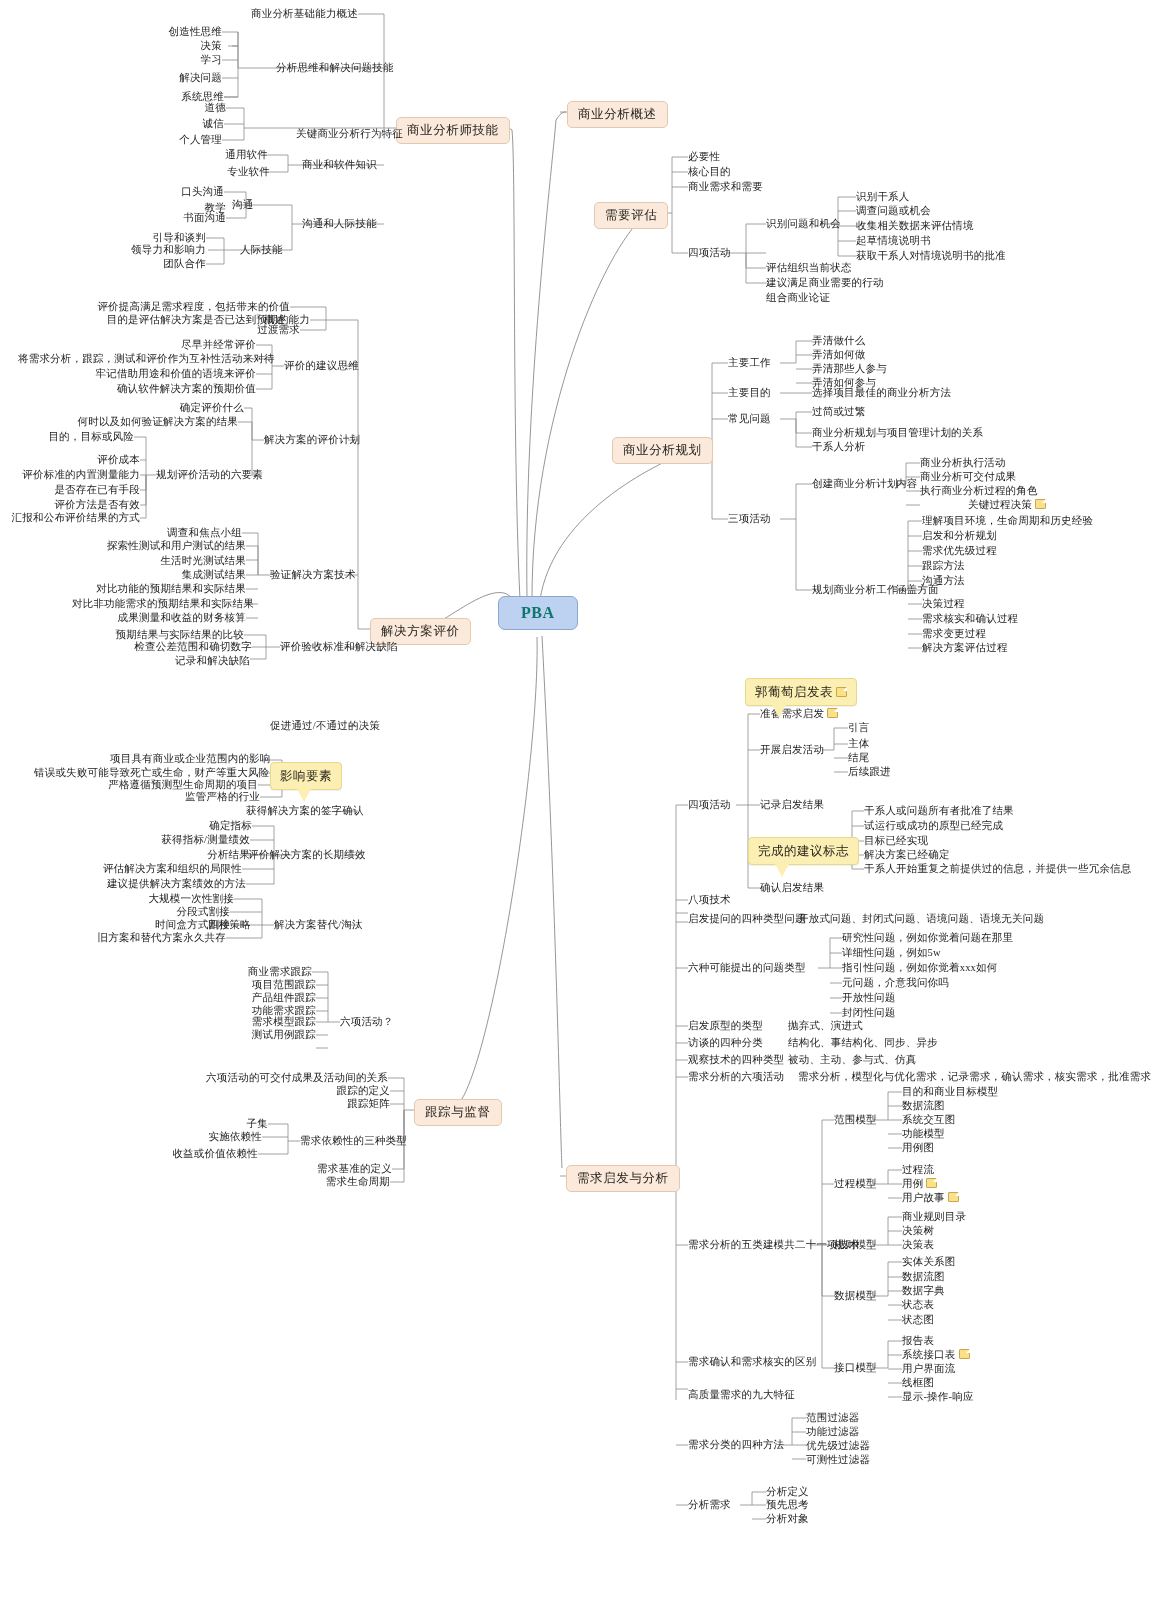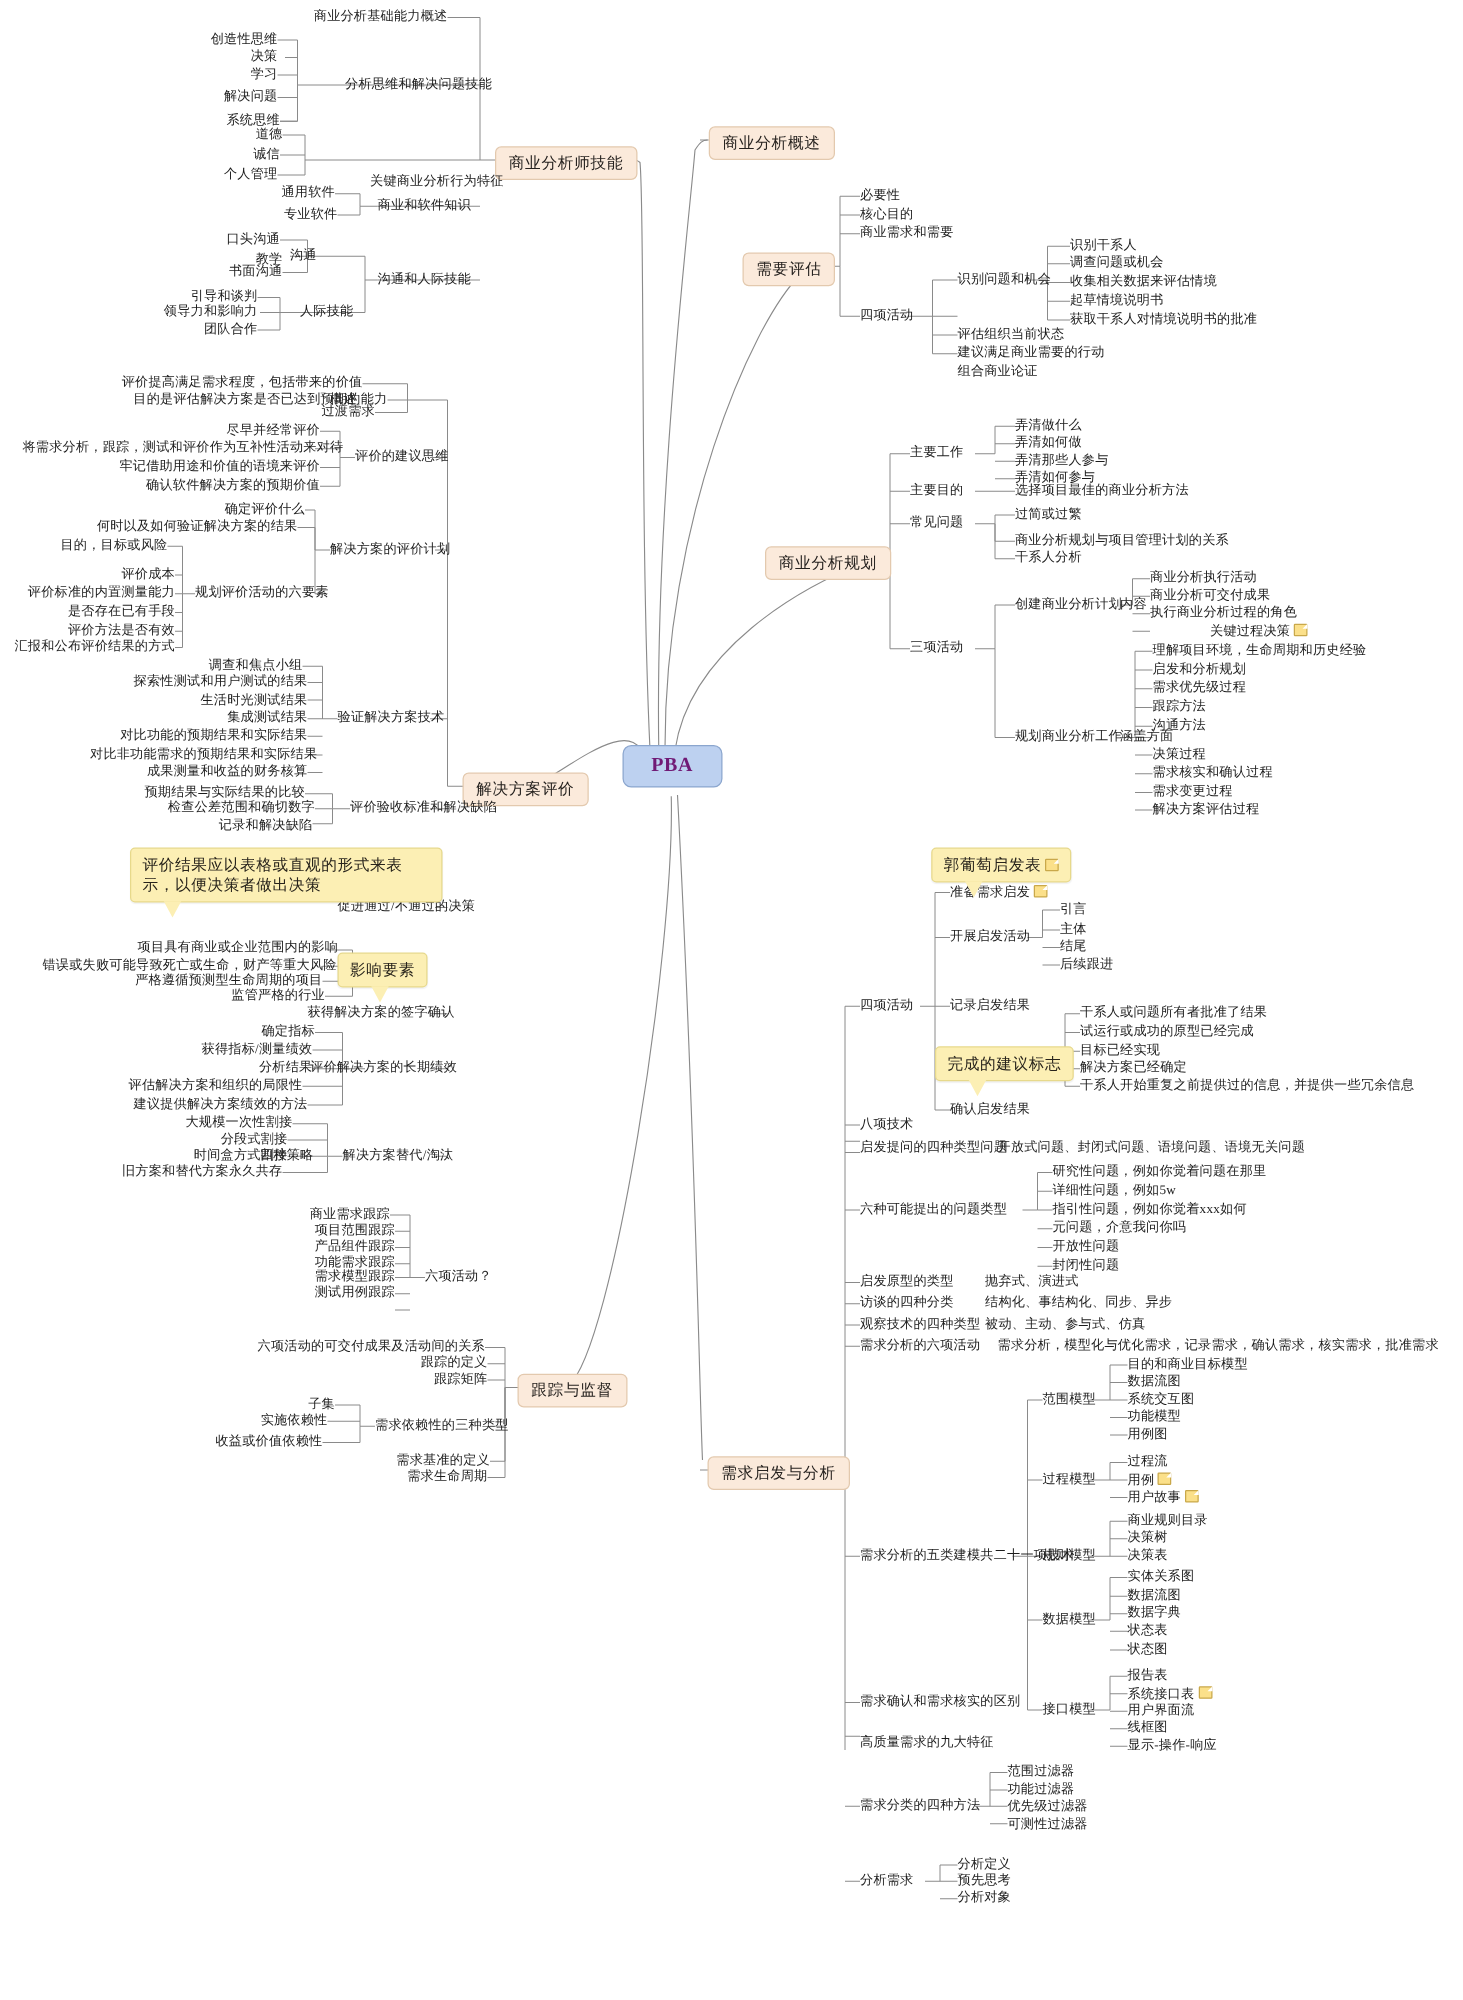--- a/index.html
+++ b/index.html
@@ -30,21 +30,21 @@
   .wrap{white-space:normal;line-height:12.5px;}
 
   
   .root{
     position:absolute;
     background:#bdd1f0;
     border:1px solid #8ba6ce;
     border-radius:7px;
     font-size:16px;
     font-weight:700;
-    color:#701a75;
+    color:#0f766e;
     text-align:center;
     padding:7px 22px;
     letter-spacing:.5px;
     font-family:"Liberation Serif","DejaVu Serif",serif;
   }
 
   
   .topic{
     position:absolute;
     background:#fbeadb;
@@ -353,21 +353,21 @@
   <div class="topic" style="left:566px;top:1165px;">需求启发与分析</div>
 
   <div class="nd r" style="left:178px;top:8px;width:180px;">商业分析基础能力概述</div>
   <div class="nd" style="left:276px;top:62px;">分析思维和解决问题技能</div>
   <div class="nd r" style="left:102px;top:26px;width:120px;">创造性思维</div>
   <div class="nd r" style="left:102px;top:40px;width:120px;">决策</div>
   <div class="nd r" style="left:102px;top:54px;width:120px;">学习</div>
   <div class="nd r" style="left:102px;top:72px;width:120px;">解决问题</div>
   <div class="nd r" style="left:102px;top:91px;width:122px;">系统思维</div>
 
-  <div class="nd" style="left:296px;top:140px;">关键商业分析行为特征</div>
+  <div class="nd" style="left:296px;top:128px;">关键商业分析行为特征</div>
   <div class="nd r" style="left:126px;top:102px;width:100px;">道德</div>
   <div class="nd r" style="left:126px;top:118px;width:98px;">诚信</div>
   <div class="nd r" style="left:122px;top:134px;width:100px;">个人管理</div>
 
   <div class="nd" style="left:302px;top:159px;">商业和软件知识</div>
   <div class="nd r" style="left:168px;top:149px;width:100px;">通用软件</div>
   <div class="nd r" style="left:170px;top:166px;width:100px;">专业软件</div>
 
   <div class="nd" style="left:302px;top:218px;">沟通和人际技能</div>
   <div class="nd" style="left:232px;top:199px;">沟通</div>
@@ -565,18 +565,17 @@
   <div class="nd" style="left:688px;top:1439px;">需求分类的四种方法</div>
   <div class="nd" style="left:806px;top:1412px;">范围过滤器</div>
   <div class="nd" style="left:806px;top:1426px;">功能过滤器</div>
   <div class="nd" style="left:806px;top:1440px;">优先级过滤器</div>
   <div class="nd" style="left:806px;top:1454px;">可测性过滤器</div>
   <div class="nd" style="left:688px;top:1499px;">分析需求</div>
   <div class="nd" style="left:766px;top:1486px;">分析定义</div>
   <div class="nd" style="left:766px;top:1499px;">预先思考</div>
   <div class="nd" style="left:766px;top:1513px;">分析对象</div>
 
-  <div class="note n1" style="left:104px;top:678px;width:230px;">评价结果应以表格或直观的形式来表示，以便决策者做出决策<span class="tail"></span></div>
   <div class="note n1" style="left:270px;top:762px;">影响要素<span class="tail"></span></div>
   <div class="note n1" style="left:745px;top:678px;"><span>郭葡萄启发表</span><span class="memo"></span><span class="tail"></span></div>
   <div class="note n1" style="left:748px;top:837px;">完成的建议标志<span class="tail"></span></div>
 
 </div>
 
 </body></html>

